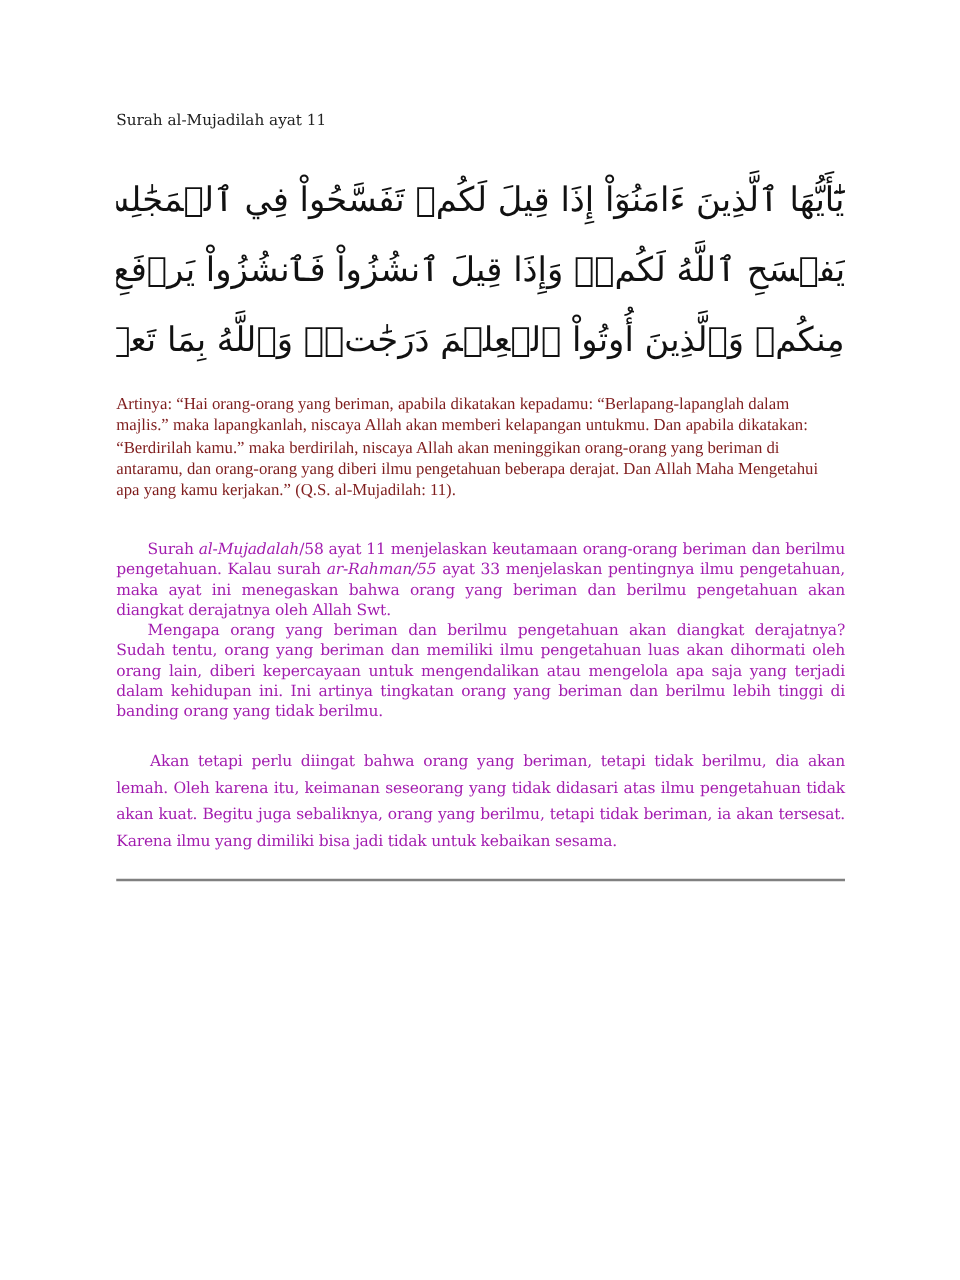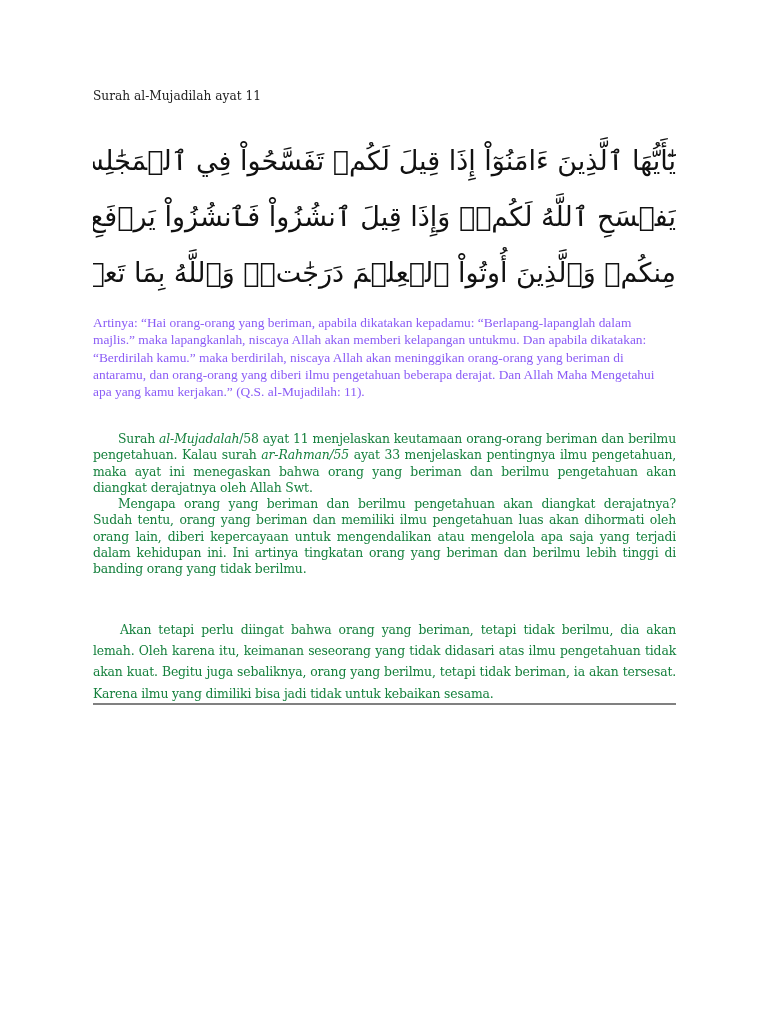--- a/index.html
+++ b/index.html
@@ -50,40 +50,40 @@
       height: 56px;
     }
     .translation {
       position: absolute;
       top: 314px;
       left: 0;
       width: 583px;
       font-family: "Liberation Serif", serif;
       font-size: 13.4px;
       line-height: 17.3px;
-      color: #8b5cf6;
+      color: #7f1d1d;
       text-align: left;
     }
     .body-text {
       position: absolute;
       left: 0;
       width: 583px;
       font-family: "DejaVu Serif", serif;
       font-size: 12.4px;
       line-height: 16.3px;
-      color: #15803d;
+      color: #a21caf;
       text-align: justify;
       letter-spacing: -0.15px;
     }
     .body-text p {
       margin: 0;
       text-indent: 25px;
     }
     .block-1 { top: 431px; }
-    .block-2 { top: 619px; line-height: 21.2px; }
+    .block-2 { top: 598px; line-height: 21.2px; }
     .block-2 p { text-indent: 27px; }
     .italic { font-style: italic; }
     .rule {
       position: absolute;
       top: 703px;
       left: 0;
       width: 583px;
       height: 2px;
       background: #808080;
     }

